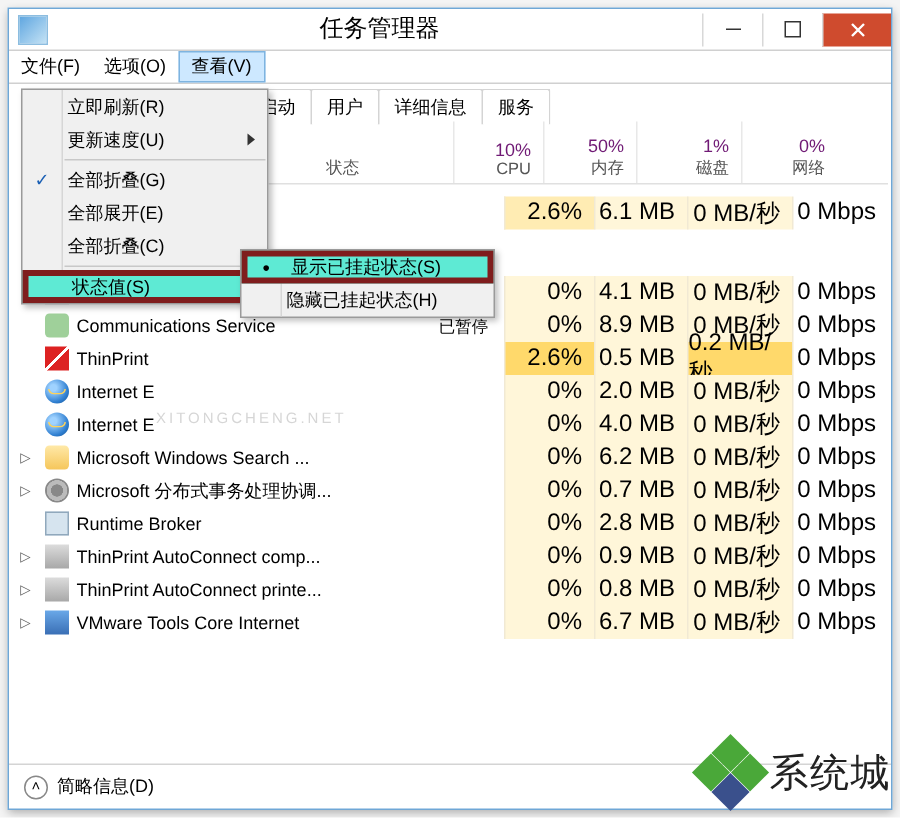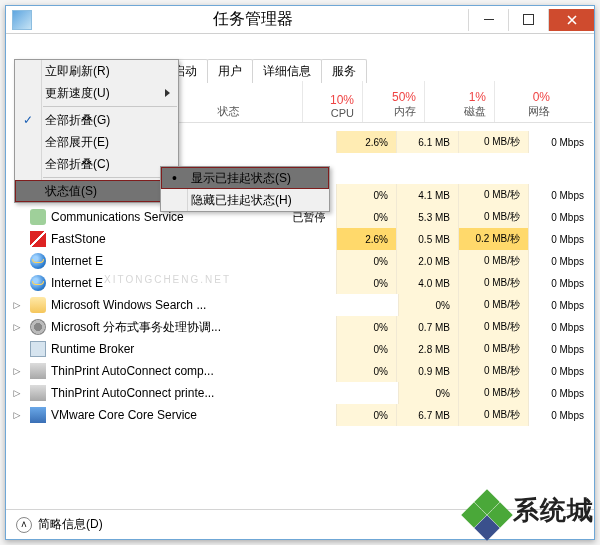--- a/index.html
+++ b/index.html
@@ -17,56 +17,56 @@
   .winbtn.close svg{width:10px;height:10px;}
   
   .menubar{height:22px;background:#fff;display:flex;align-items:stretch;border-bottom:1px solid #d0d0d0;font-size:12px;}
   .mitem{padding:0 8px;display:flex;align-items:center;cursor:pointer;}
   .mitem.active{background:#cde8ff;border:1px solid #7eb4e0;}
   
   .dropdown{position:absolute;left:8px;top:53px;width:165px;background:#f0f0f0;border:1px solid #9a9a9a;box-shadow:2px 2px 4px rgba(0,0,0,0.25);font-size:12px;z-index:10;}
   .dditem{height:22px;display:flex;align-items:center;position:relative;padding-left:30px;cursor:pointer;}
   .dditem.checked::before{content:"✓";position:absolute;left:8px;font-size:12px;color:#1a5fb4;}
   .dditem.submenu::after{content:"";position:absolute;right:8px;width:0;height:0;border-left:5px solid #333;border-top:4px solid transparent;border-bottom:4px solid transparent;}
-  .dditem.highlight{background:#737373;border:1px solid #7f1d1d;padding-left:29px;}
+  .dditem.highlight{background:#5eead4;border:4px solid #7f1d1d;padding-left:29px;}
   .ddsep{height:1px;background:#c8c8c8;margin:2px 1px 2px 28px;}
   .ddgutter{position:absolute;left:26px;top:0;bottom:0;width:1px;background:#d6d6d6;}
   
   .submenu-pop{position:absolute;left:154px;top:160px;width:170px;background:#f0f0f0;border:1px solid #9a9a9a;box-shadow:2px 2px 4px rgba(0,0,0,0.25);font-size:12px;z-index:11;}
   .submenu-pop .dditem.dot::before{content:"•";position:absolute;left:10px;font-size:14px;color:#000;}
   
   .tabs{position:absolute;left:156px;top:53px;height:24px;display:flex;font-size:12px;}
   .tab{padding:3px 10px;border:1px solid #d4d4d4;border-bottom:none;background:#fff;margin-right:-1px;cursor:pointer;border-radius:2px 2px 0 0;}
   
   .colhdr{position:absolute;top:75px;left:156px;right:2px;height:42px;display:flex;border-bottom:1px solid #e0e0e0;}
   .ch{border-left:1px solid #e8e8e8;display:flex;flex-direction:column;justify-content:flex-end;align-items:flex-end;padding:4px 8px 3px 0;font-size:11px;color:#555;}
-  .ch .pct{color:#ef4444;font-size:12px;}
+  .ch .pct{color:#701a75;font-size:12px;}
   .ch.status{align-items:center;justify-content:flex-end;}
   
   
   .rows{position:absolute;left:2px;right:2px;top:118px;bottom:30px;overflow:hidden;font-size:12px;}
   .row{height:22px;display:flex;align-items:center;}
   .row .expander{width:14px;text-align:center;color:#666;font-size:9px;cursor:pointer;margin-left:2px;}
   .row .picon{width:16px;height:16px;margin-right:5px;flex-shrink:0;}
   .row .pname{flex:1;white-space:nowrap;overflow:hidden;text-overflow:ellipsis;min-width:0;}
   .row .pstatus{width:54px;font-size:11px;text-align:center;}
-  .cell{height:22px;display:flex;align-items:center;justify-content:flex-end;padding-right:8px;border-left:1px solid #f1e9d4;font-size:10px;}
+  .cell{height:22px;display:flex;align-items:center;justify-content:flex-end;padding-right:8px;border-left:1px solid #f1e9d4;font-size:16px;}
   .c-cpu{width:60px;background:#fff6d9;}
   .c-mem{width:62px;background:#fff6d9;}
   .c-disk{width:70px;background:#fff6d9;}
   .c-net{width:64px;background:#fff;}
   .heat1{background:#ffecb3;}
   .heat2{background:#ffd96b;}
   .group-header{height:24px;display:flex;align-items:center;color:#1a5fb4;font-size:13px;padding-left:6px;}
   
   
   .footer{position:absolute;left:0;right:0;bottom:0;height:30px;border-top:1px solid #d4d4d4;display:flex;align-items:center;font-size:12px;padding-left:10px;}
   .footer .up{width:16px;height:16px;border:1px solid #888;border-radius:50%;display:flex;align-items:center;justify-content:center;margin-right:6px;cursor:pointer;font-size:10px;}
   
-  .watermark{position:absolute;right:6px;bottom:8px;display:flex;align-items:flex-start;font-weight:bold;font-size:26px;color:#222;letter-spacing:1px;z-index:20;pointer-events:none;}
+  .watermark{position:absolute;right:6px;bottom:8px;display:flex;align-items:center;font-weight:normal;font-size:26px;color:#222;letter-spacing:1px;z-index:20;pointer-events:none;}
   .watermark .diamond{width:44px;height:44px;position:relative;margin-right:4px;}
   .watermark .d{position:absolute;width:18px;height:18px;background:#4aa839;transform:rotate(45deg);}
   .watermark .d1{left:13px;top:0;}
   .watermark .d2{left:0;top:13px;}
   .watermark .d3{left:26px;top:13px;}
   .watermark .d4{left:13px;top:26px;background:#3a508c;}
   
   .ic-box{background:linear-gradient(#eef,#ccd);border:1px solid #99a;}
   .ic-ie{border-radius:50%;background:radial-gradient(circle at 35% 35%, #9fd2ff 15%,#2f7fd1 65%,#134e8c);position:relative;}
   .ic-ie::after{content:"";position:absolute;left:2px;right:2px;top:6px;height:3px;border:1.4px solid #ffd35a;border-top:none;border-radius:0 0 10px 10px;}
@@ -89,20 +89,25 @@
     <div class="title">任务管理器</div>
     <div class="winbtn min"></div>
     <div class="winbtn max"></div>
     <div class="winbtn close">
       <svg viewBox="0 0 10 10">
           <path d="M1 1 L9 9 M9 1 L1 9" stroke="#fff" stroke-width="1.6"></path>
         </svg>
     </div>
   </div>
 
+  <div class="menubar">
+    <div class="mitem">文件(F)</div>
+    <div class="mitem">选项(O)</div>
+    <div class="mitem active">查看(V)</div>
+  </div>
 
   <div class="tabs">
     <div class="tab">启动</div>
     <div class="tab">用户</div>
     <div class="tab">详细信息</div>
     <div class="tab">服务</div>
   </div>
 
   <div class="colhdr">
     <div class="ch status" style="width:140px;">
@@ -151,29 +156,29 @@
           <div class="cell c-disk">0 MB/秒</div>
           <div class="cell c-net">0 Mbps</div>
         </div>
         <div class="row">
           <div class="expander"></div>
           <div style="width: 6px;"></div>
           <div class="picon ic-comm"></div>
           <div class="pname">Communications Service</div>
           <div class="pstatus">已暂停</div>
           <div class="cell c-cpu">0%</div>
-          <div class="cell c-mem">5.3 MB</div>
+          <div class="cell c-mem">8.9 MB</div>
           <div class="cell c-disk">0 MB/秒</div>
           <div class="cell c-net">0 Mbps</div>
         </div>
         <div class="row">
           <div class="expander"></div>
           <div style="width: 6px;"></div>
           <div class="picon ic-fs"></div>
-          <div class="pname">FastStone</div>
+          <div class="pname">ThinPrint</div>
           <div class="pstatus"></div>
           <div class="cell c-cpu heat2">2.6%</div>
           <div class="cell c-mem">0.5 MB</div>
           <div class="cell c-disk heat2">0.2 MB/秒</div>
           <div class="cell c-net">0 Mbps</div>
         </div>
         <div class="row">
           <div class="expander"></div>
           <div style="width: 6px;"></div>
           <div class="picon ic-ie"></div>
@@ -195,20 +200,21 @@
           <div class="cell c-disk">0 MB/秒</div>
           <div class="cell c-net">0 Mbps</div>
         </div>
         <div class="row">
           <div class="expander">▷</div>
           <div style="width: 6px;"></div>
           <div class="picon ic-search"></div>
           <div class="pname">Microsoft Windows Search ...</div>
           <div class="pstatus"></div>
           <div class="cell c-cpu">0%</div>
+          <div class="cell c-mem">6.2 MB</div>
           <div class="cell c-disk">0 MB/秒</div>
           <div class="cell c-net">0 Mbps</div>
         </div>
         <div class="row">
           <div class="expander">▷</div>
           <div style="width: 6px;"></div>
           <div class="picon ic-gear"></div>
           <div class="pname">Microsoft 分布式事务处理协调...</div>
           <div class="pstatus"></div>
           <div class="cell c-cpu">0%</div>
@@ -238,28 +244,29 @@
           <div class="cell c-disk">0 MB/秒</div>
           <div class="cell c-net">0 Mbps</div>
         </div>
         <div class="row">
           <div class="expander">▷</div>
           <div style="width: 6px;"></div>
           <div class="picon ic-print"></div>
           <div class="pname">ThinPrint AutoConnect printe...</div>
           <div class="pstatus"></div>
           <div class="cell c-cpu">0%</div>
+          <div class="cell c-mem">0.8 MB</div>
           <div class="cell c-disk">0 MB/秒</div>
           <div class="cell c-net">0 Mbps</div>
         </div>
         <div class="row">
           <div class="expander">▷</div>
           <div style="width: 6px;"></div>
           <div class="picon ic-vm"></div>
-          <div class="pname">VMware Core Core Service</div>
+          <div class="pname">VMware Tools Core Internet</div>
           <div class="pstatus"></div>
           <div class="cell c-cpu">0%</div>
           <div class="cell c-mem">6.7 MB</div>
           <div class="cell c-disk">0 MB/秒</div>
           <div class="cell c-net">0 Mbps</div>
         </div>
       </div>
   </div>
 
   <div class="footer">

